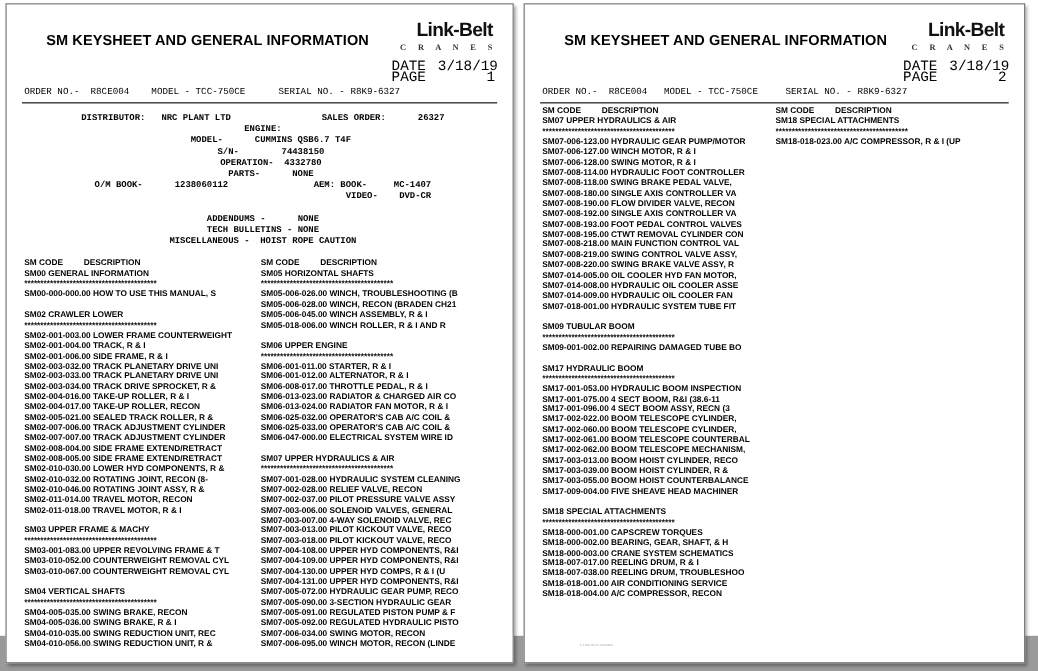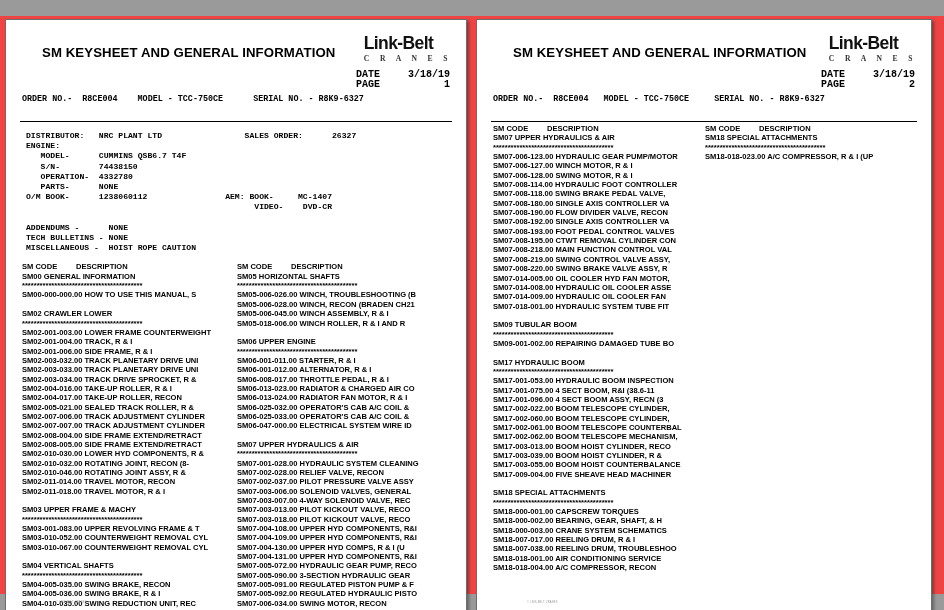--- a/index.html
+++ b/index.html
@@ -14,22 +14,21 @@
     font-family: "Liberation Sans", sans-serif;
     overflow: hidden;
   }
   .viewer {
     width: 944px;
     height: 578px;
     display: flex;
     gap: 9px;
     padding: 0;
     box-sizing: border-box;
-    background: #ef4444;
-    margin-top: 16px;
+    background: #ffffff;
   }
   .page {
     position: relative;
     background: #ffffff;
     box-sizing: border-box;
     border: 1px solid #6e6e6e;
     box-shadow: 2px 2px 3px rgba(0,0,0,0.35);
     overflow: hidden;
   }
   .page-left {
@@ -62,21 +61,21 @@
     font-weight: bold;
     letter-spacing: 0.1px;
     color: #000;
     white-space: nowrap;
     font-family: "Liberation Sans", sans-serif;
   }
   .logo {
     position: absolute;
     right: 4px;
     top: 7px;
-    text-align: left;
+    text-align: right;
     line-height: 1;
   }
   .logo-main {
     font-family: "Liberation Sans", sans-serif;
     font-size: 17.5px;
     font-weight: bold;
     letter-spacing: -0.6px;
     color: #111;
     display: block;
   }
@@ -89,22 +88,22 @@
     display: block;
     margin-top: 2px;
     margin-right: -4px;
   }
 
   
   .meta-block {
     position: relative;
     height: 26px;
     font-family: "Liberation Mono", monospace;
-    font-size: 10px;
-    font-weight: bold;
+    font-size: 13px;
+    font-weight: normal;
     color: #000;
   }
   .meta-row {
     position: absolute;
     right: 2px;
     white-space: nowrap;
   }
   .meta-row .lbl {
     display: inline-block;
     width: 42px;
@@ -114,38 +113,39 @@
     width: 52px;
     text-align: right;
   }
   .meta-date { top: 1px; }
   .meta-page { top: 11px; }
 
   
   .order-line {
     font-family: "Liberation Mono", monospace;
     font-size: 8.4px;
-    font-weight: bold;
+    font-weight: normal;
     color: #000;
     white-space: pre;
     padding-left: 2px;
-    padding-bottom: 17px;
+    padding-bottom: 5px;
     border-bottom: 1.3px solid #000;
   }
 
   
   .info-block {
     font-family: "Liberation Mono", monospace;
     font-size: 8.1px;
     font-weight: bold;
     color: #000;
     margin-top: 9px;
     padding-left: 6px;
     line-height: 10.2px;
     white-space: pre;
+    text-align: center;
   }
   .info-line { white-space: pre; }
 
   
   .codes {
     display: flex;
     margin-top: 9px;
     padding-left: 2px;
   }
   .codes-col {

